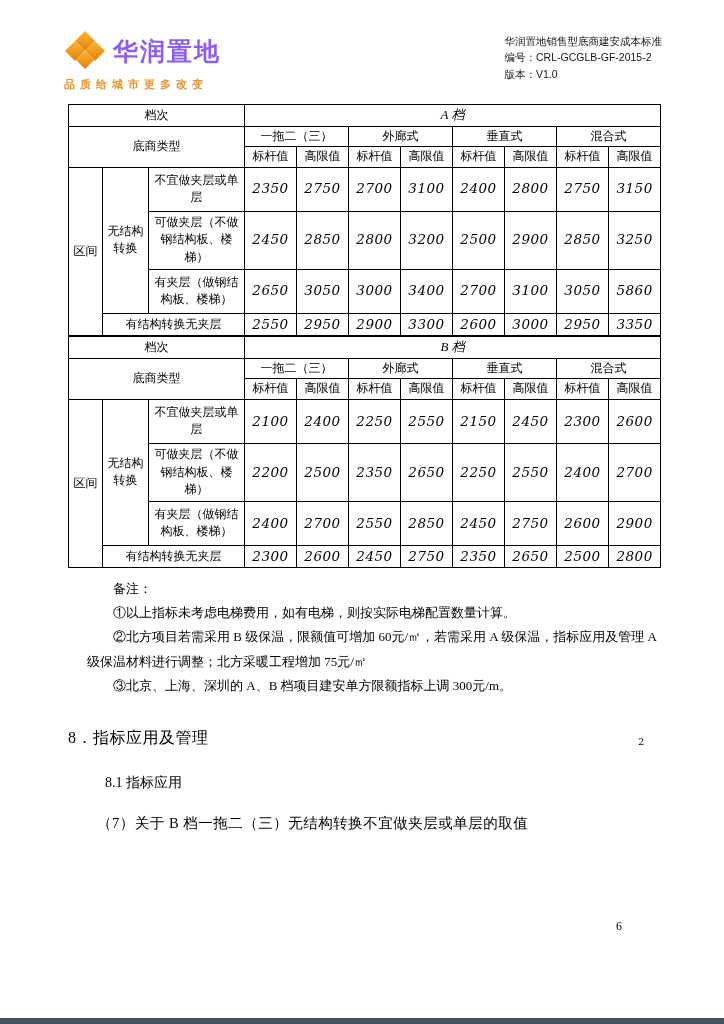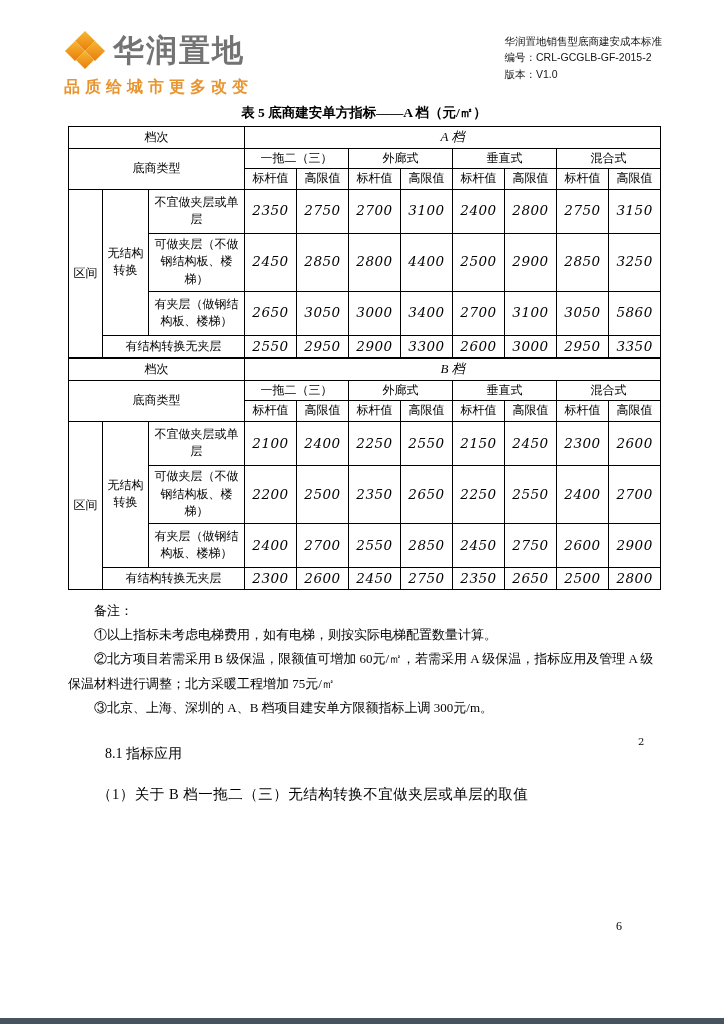--- a/index.html
+++ b/index.html
@@ -4,39 +4,39 @@
 <style>
   html,body{margin:0;padding:0;background:#e8e8e8;}
   .page{position:relative;width:724px;height:1024px;background:#ffffff;margin:0 auto;
         font-family:"Liberation Serif","DejaVu Serif",serif;color:#000;overflow:hidden;}
 
   
   .header{position:absolute;top:30px;left:64px;width:598px;display:flex;
           justify-content:space-between;align-items:flex-start;}
   .logo-row{display:flex;align-items:center;gap:7px;}
   .logo-emblem{display:inline-block;width:42px;height:42px;}
-  .logo-name{font-family:"Liberation Sans","DejaVu Sans",sans-serif;font-size:31px;
-             font-weight:700;color:#737373;letter-spacing:2px;}
+  .logo-name{font-family:"Liberation Sans","DejaVu Sans",sans-serif;font-size:25px;
+             font-weight:700;color:#8b5cf6;letter-spacing:2px;}
   .logo-tagline{margin-top:5px;font-family:"Liberation Sans","DejaVu Sans",sans-serif;
-                font-size:16px;color:#E8952F;letter-spacing:5px;font-weight:600;}
+                font-size:11px;color:#E8952F;letter-spacing:5px;font-weight:600;}
   .doc-meta{font-family:"Liberation Sans","DejaVu Sans",sans-serif;font-size:10.5px;
             line-height:1.55;color:#151515;padding-top:3px;}
 
   
   .content{position:absolute;top:104px;left:68px;width:592px;}
   .tbl-title{text-align:center;font-size:13.5px;font-weight:600;margin-bottom:4px;}
   .tbl-title.t6{margin-top:15px;}
 
   table.cost{border-collapse:collapse;table-layout:fixed;width:592px;}
   .cost td{border:1px solid #000;text-align:center;vertical-align:middle;
            font-size:12px;line-height:1.45;padding:1px 2px;overflow:hidden;}
   .cost .num{font-family:"DejaVu Serif",serif;font-style:italic;font-size:13.5px;letter-spacing:.5px;}
   .cost .grade{font-family:Liberation Serif, serif;font-style:italic;font-size:13px;}
 
-  .notes{margin-top:9px;font-size:13px;line-height:1.85;}
+  .notes{margin-top:9px;font-size:13px;line-height:1.85;margin-left:19px;}
   .notes p{margin:0;text-indent:2em;}
 
   .sec-h{margin-top:30px;font-size:16px;letter-spacing:.5px;}
   .sec-sub{margin-top:25px;margin-left:37px;font-size:14px;}
   .sec-p{margin-top:22px;text-indent:2em;font-size:14.5px;letter-spacing:.5px;}
 
   .stray-sup{position:absolute;left:638px;top:736px;font-size:10px;font-family:"DejaVu Serif",serif;}
   .page-num{position:absolute;left:616px;top:919px;font-size:12px;}
   .bottom-edge{position:absolute;left:0;bottom:0;width:100%;height:6px;background:#46545f;}
 </style>
@@ -68,21 +68,20 @@
     </div>
     <div class="doc-meta">
       <div>华润置地销售型底商建安成本标准</div>
       <div>编号：CRL-GCGLB-GF-2015-2</div>
       <div>版本：V1.0</div>
     </div>
   </div>
 
   <div class="content">
 
-    <div class="tbl-title">表 5 底商建安单方指标——A 档（元/㎡）</div>
     <table class="cost">
       <colgroup>
         <col style="width:34px">
           <col style="width:46px">
           <col style="width:96px">
         <col style="width:52px">
           <col style="width:52px">
           <col style="width:52px">
           <col style="width:52px">
         <col style="width:52px">
@@ -123,21 +122,21 @@
           <td class="num">2400</td>
           <td class="num">2800</td>
           <td class="num">2750</td>
           <td class="num">3150</td>
         </tr>
         <tr style="height:58px">
           <td>可做夹层（不做钢结构板、楼梯）</td>
           <td class="num">2450</td>
           <td class="num">2850</td>
           <td class="num">2800</td>
-          <td class="num">4400</td>
+          <td class="num">3200</td>
           <td class="num">2500</td>
           <td class="num">2900</td>
           <td class="num">2850</td>
           <td class="num">3250</td>
         </tr>
         <tr style="height:44px">
           <td>有夹层（做钢结构板、楼梯）</td>
           <td class="num">2650</td>
           <td class="num">3050</td>
           <td class="num">3000</td>
@@ -246,20 +245,21 @@
       </tbody>
     </table>
 
     <div class="notes">
       <p>备注：</p>
       <p>①以上指标未考虑电梯费用，如有电梯，则按实际电梯配置数量计算。</p>
       <p>②北方项目若需采用 B 级保温，限额值可增加 60元/㎡，若需采用 A 级保温，指标应用及管理 A 级保温材料进行调整；北方采暖工程增加 75元/㎡</p>
       <p>③北京、上海、深圳的 A、B 档项目建安单方限额指标上调 300元/m。</p>
     </div>
 
+    <div class="sec-h">8．指标应用及管理</div>
     <div class="sec-sub">8.1 指标应用</div>
-    <div class="sec-p">（1）关于 B 档一拖二（三）无结构转换不宜做夹层或单层的取值</div>
+    <div class="sec-p">（7）关于 B 档一拖二（三）无结构转换不宜做夹层或单层的取值</div>
   </div>
 
   <span class="stray-sup">2</span>
   <div class="page-num">6</div>
   <div class="bottom-edge"></div>
 </div>
 
 </body></html>

